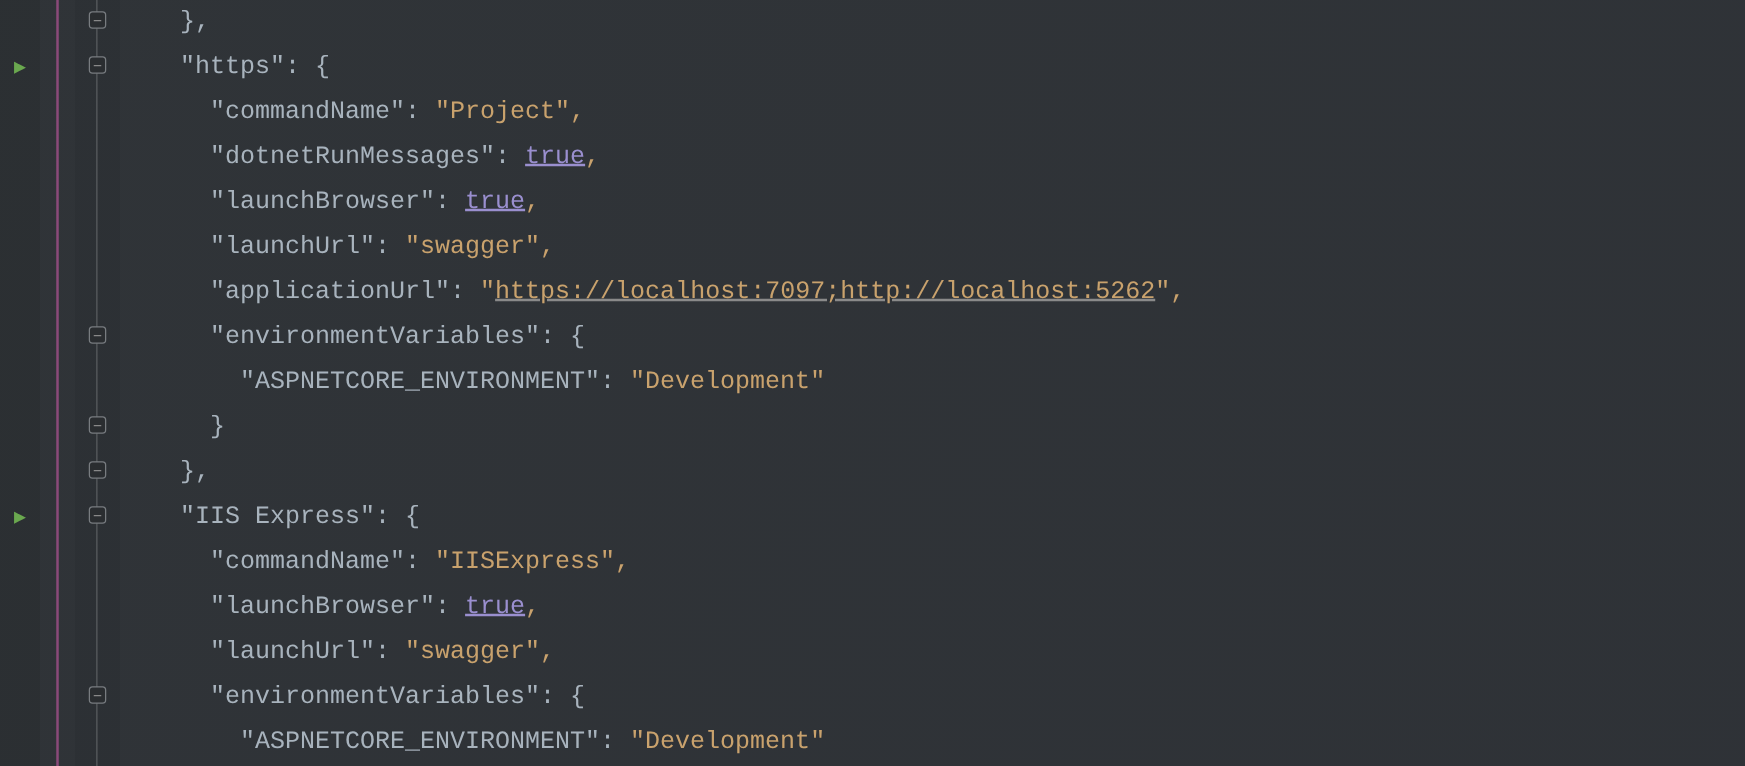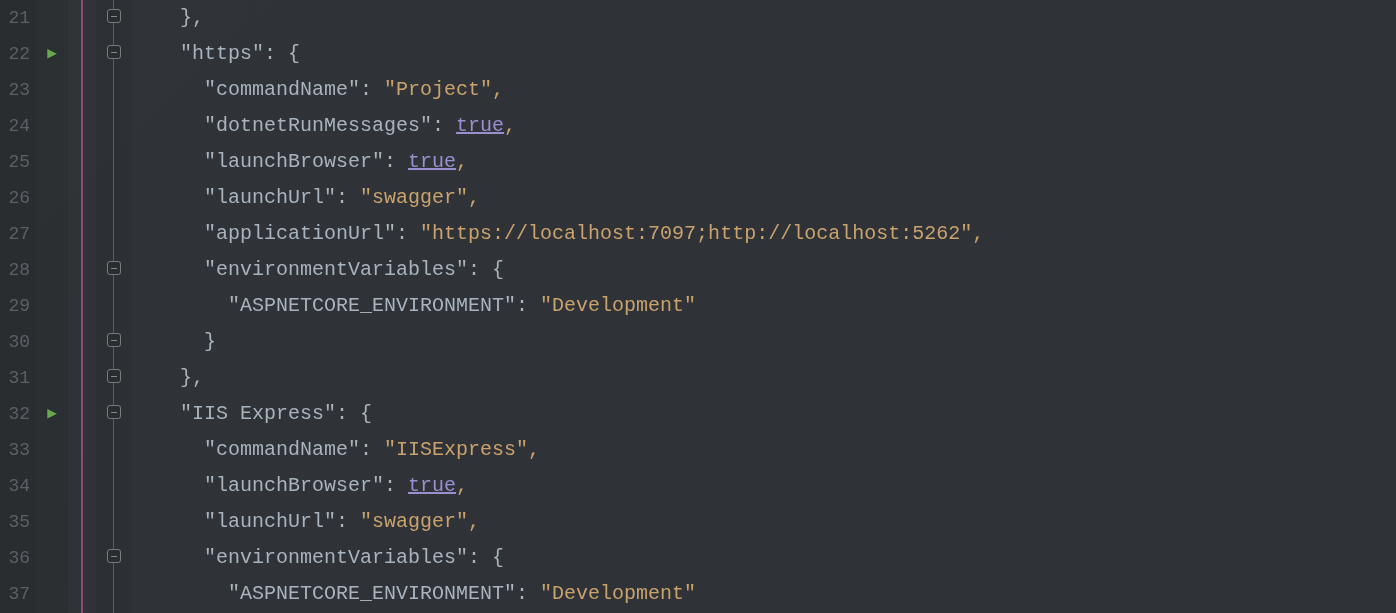--- a/index.html
+++ b/index.html
@@ -115,49 +115,30 @@
     right: 3px;
     top: 6px;
     height: 1px;
     background: #888;
   }
   .tok-key { color: #a8b3bd; }
   .tok-str { color: #c9a26d; }
   .tok-punc { color: #a8b3bd; }
   .tok-comma { color: #c9a26d; }
   .tok-bool { color: #9a8fcf; text-decoration: underline; }
-  .tok-url { color: #c9a26d; text-decoration-color: #8a8a8a; }
+  .tok-url { color: #c9a26d; text-decoration: underline; text-decoration-color: #8a8a8a; }
   .code-col .row { padding-left: 0; }
 </style>
 </head>
 <body>
 
 <div class="bg-overlay"></div>
 
 <div class="editor">
 
-  <div class="gutter">
-    <div class="row ln">21</div>
-    <div class="row ln">22</div>
-    <div class="row ln">23</div>
-    <div class="row ln">24</div>
-    <div class="row ln">25</div>
-    <div class="row ln">26</div>
-    <div class="row ln">27</div>
-    <div class="row ln">28</div>
-    <div class="row ln">29</div>
-    <div class="row ln">30</div>
-    <div class="row ln">31</div>
-    <div class="row ln">32</div>
-    <div class="row ln">33</div>
-    <div class="row ln">34</div>
-    <div class="row ln">35</div>
-    <div class="row ln">36</div>
-    <div class="row ln">37</div>
-  </div>
 
   <div class="run-col">
     <div class="row run-icon"></div>
     <div class="row run-icon">▶</div>
     <div class="row run-icon"></div>
     <div class="row run-icon"></div>
     <div class="row run-icon"></div>
     <div class="row run-icon"></div>
     <div class="row run-icon"></div>
     <div class="row run-icon"></div>

